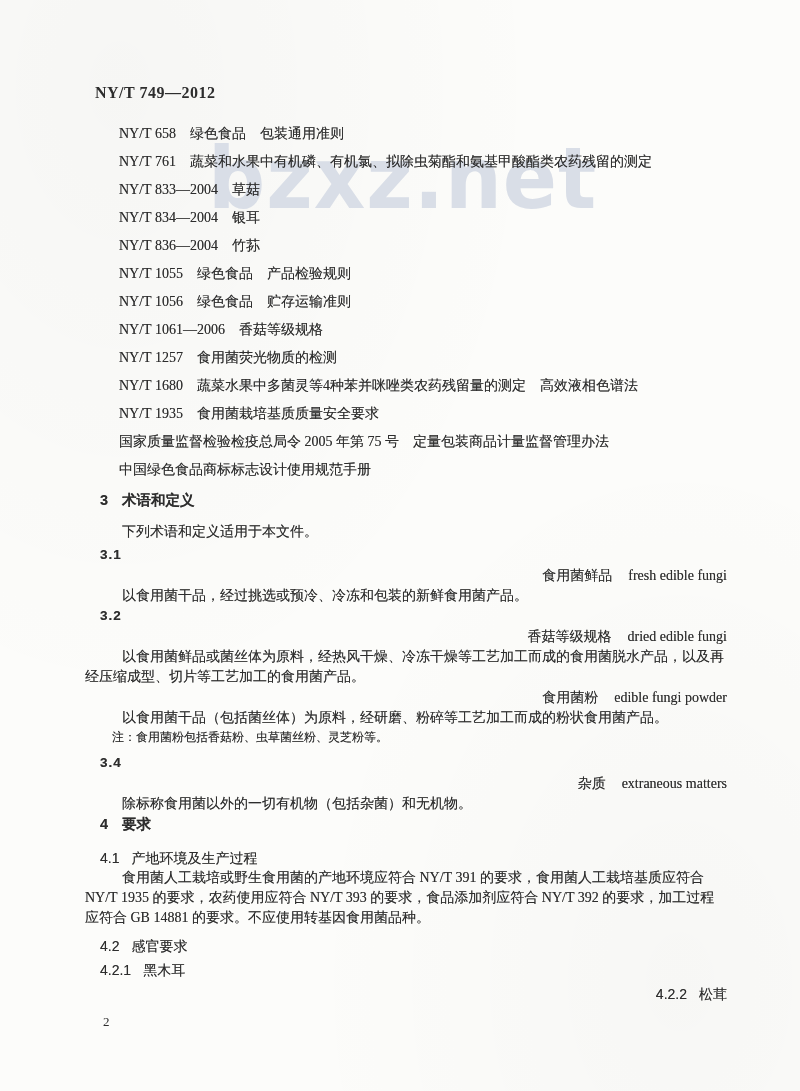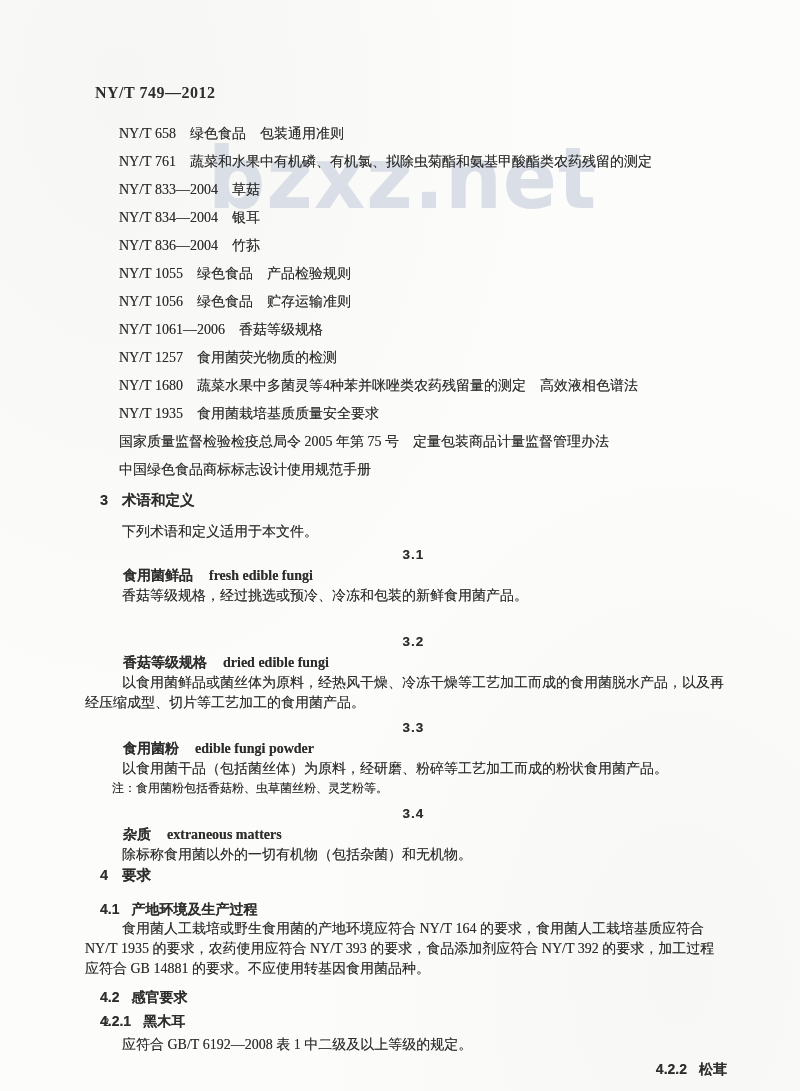--- a/index.html
+++ b/index.html
@@ -62,61 +62,61 @@
   .h-sec{
     font-family:"Liberation Sans","DejaVu Sans",sans-serif;
     font-weight:bold;
     font-size:14.5px;
     padding-left:15px;
     line-height:21px;
   }
   .h-sec .sec-no{margin-right:14px;}
   .h-sub{
     font-family:"Liberation Sans","DejaVu Sans",sans-serif;
-    font-weight:bold;
+    font-weight:normal;
     font-size:14px;
     padding-left:15px;
     line-height:20px;
   }
   .h-sub .sec-no{margin-right:12px;}
   .intro{
     margin:11px 0 0 0;
     text-indent:37px;
   }
   .clause-no{
     font-family:"Liberation Sans","DejaVu Sans",sans-serif;
     font-weight:bold;
     font-size:13.5px;
     padding-left:15px;
     letter-spacing:1px;
-    text-align:center;
   }
   .term-line{
     padding-left:38px;
-    font-weight:bold;
+    font-weight:normal;
+    text-align:right;
   }
   .term-cn{
     font-family:"Liberation Sans","DejaVu Sans",sans-serif;
     margin-right:16px;
   }
   .term-en{
     font-family:"Liberation Serif","DejaVu Serif",serif;
   }
   .def{
     margin:0;
     text-indent:37px;
   }
   .note{
     margin:0;
     padding-left:27px;
     font-size:12px;
     line-height:18px;
   }
   .m3{margin-top:3px;}
-  .m8{margin-top:26px;}
+  .m8{margin-top:0;}
   .m5{margin-top:5px;}
   .m7{margin-top:7px;}
   .mt-h3{margin-top:10px;}
   .mt-h4{}
   .mt-41{margin-top:13px;}
   .mt-42{margin-top:8px;}
   .mt-421{margin-top:4px;}
   .mt-421t{margin-top:4px;}
   .mt-422{margin-top:4px;text-align:right;}
   .footer-pn{
@@ -156,58 +156,56 @@
     <div class="h-sec mt-h3">
       <span class="sec-no">3</span><span>术语和定义</span>
     </div>
 
     <p class="intro">下列术语和定义适用于本文件。</p>
 
     <div class="clause-no m3">3.1</div>
     <div class="term-line">
       <span class="term-cn">食用菌鲜品</span><span class="term-en">fresh edible fungi</span>
     </div>
-    <p class="def">香菇等级规格，经过挑选或预冷、冷冻和包装的新鲜食用菌产品。</p>
+    <p class="def">以食用菌干品，经过挑选或预冷、冷冻和包装的新鲜食用菌产品。</p>
 
     <div class="clause-no m8">3.2</div>
     <div class="term-line">
       <span class="term-cn">香菇等级规格</span><span class="term-en">dried edible fungi</span>
     </div>
     <p class="def">以食用菌鲜品或菌丝体为原料，经热风干燥、冷冻干燥等工艺加工而成的食用菌脱水产品，以及再经压缩成型、切片等工艺加工的食用菌产品。</p>
 
-    <div class="clause-no m5">3.3</div>
     <div class="term-line">
       <span class="term-cn">食用菌粉</span><span class="term-en">edible fungi powder</span>
     </div>
     <p class="def">以食用菌干品（包括菌丝体）为原料，经研磨、粉碎等工艺加工而成的粉状食用菌产品。</p>
     <p class="note">注：食用菌粉包括香菇粉、虫草菌丝粉、灵芝粉等。</p>
 
     <div class="clause-no m7">3.4</div>
     <div class="term-line">
       <span class="term-cn">杂质</span><span class="term-en">extraneous matters</span>
     </div>
     <p class="def">除标称食用菌以外的一切有机物（包括杂菌）和无机物。</p>
 
     <div class="h-sec mt-h4">
       <span class="sec-no">4</span><span>要求</span>
     </div>
 
     <div class="h-sub mt-41">
       <span class="sec-no">4.1</span><span>产地环境及生产过程</span>
     </div>
-    <p class="def">食用菌人工栽培或野生食用菌的产地环境应符合 NY/T 164 的要求，食用菌人工栽培基质应符合 NY/T 1935 的要求，农药使用应符合 NY/T 393 的要求，食品添加剂应符合 NY/T 392 的要求，加工过程应符合 GB 14881 的要求。不应使用转基因食用菌品种。</p>
+    <p class="def">食用菌人工栽培或野生食用菌的产地环境应符合 NY/T 391 的要求，食用菌人工栽培基质应符合 NY/T 1935 的要求，农药使用应符合 NY/T 393 的要求，食品添加剂应符合 NY/T 392 的要求，加工过程应符合 GB 14881 的要求。不应使用转基因食用菌品种。</p>
 
     <div class="h-sub mt-42">
       <span class="sec-no">4.2</span><span>感官要求</span>
     </div>
 
     <div class="h-sub mt-421">
       <span class="sec-no">4.2.1</span><span>黑木耳</span>
     </div>
-    <p class="def mt-421t">应符合 GB/T 6192—2008 表 1 中二级及以上等级的规定。</p>
 
     <div class="h-sub mt-422">
       <span class="sec-no">4.2.2</span><span>松茸</span>
     </div>
 
   </div>
 
   <div class="footer-pn">2</div>
 
 </div>

